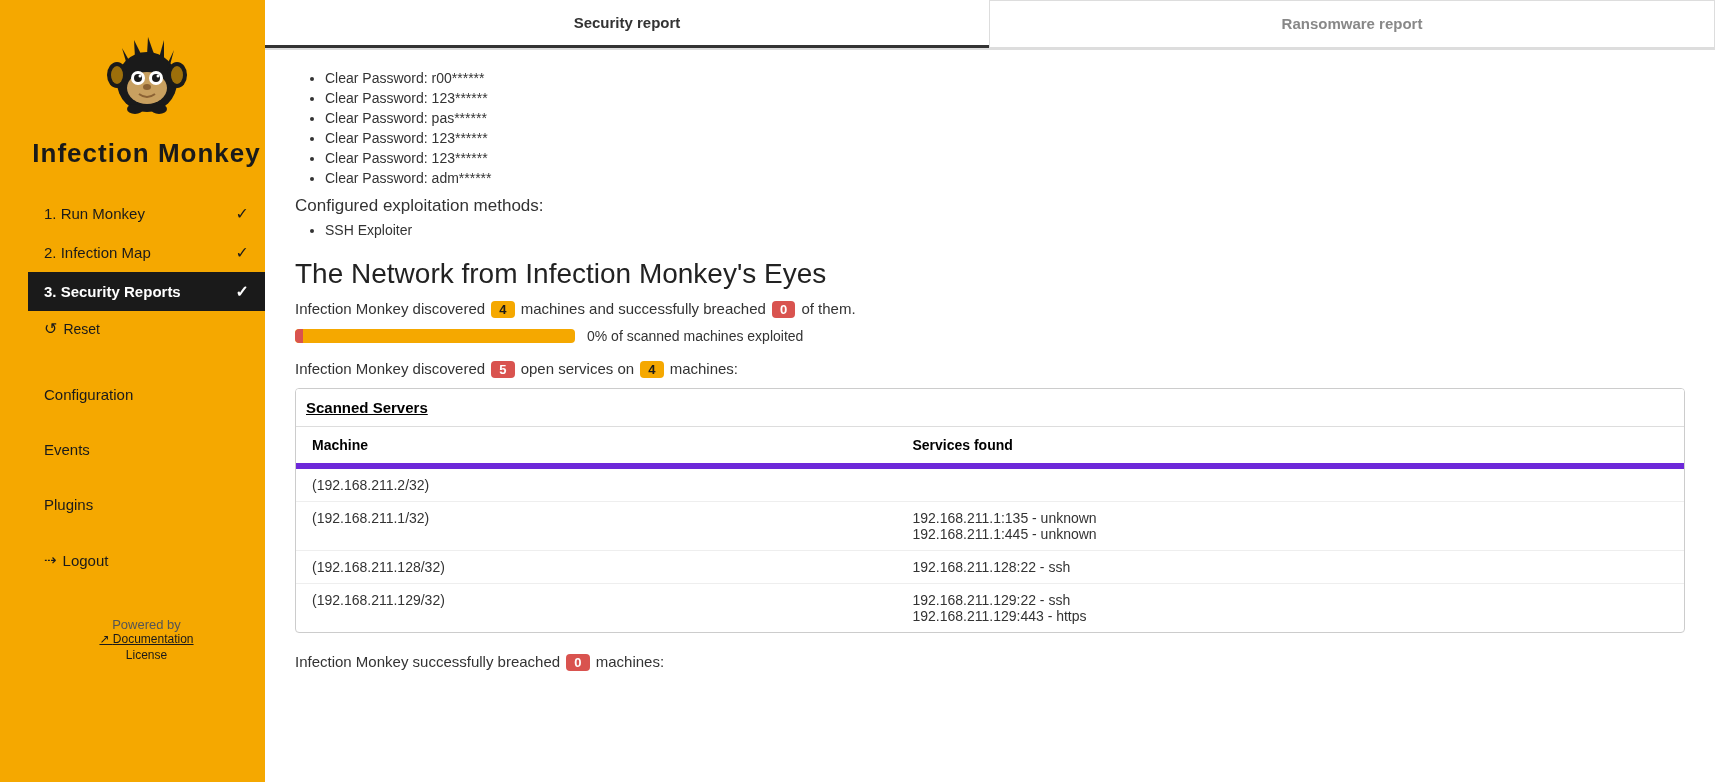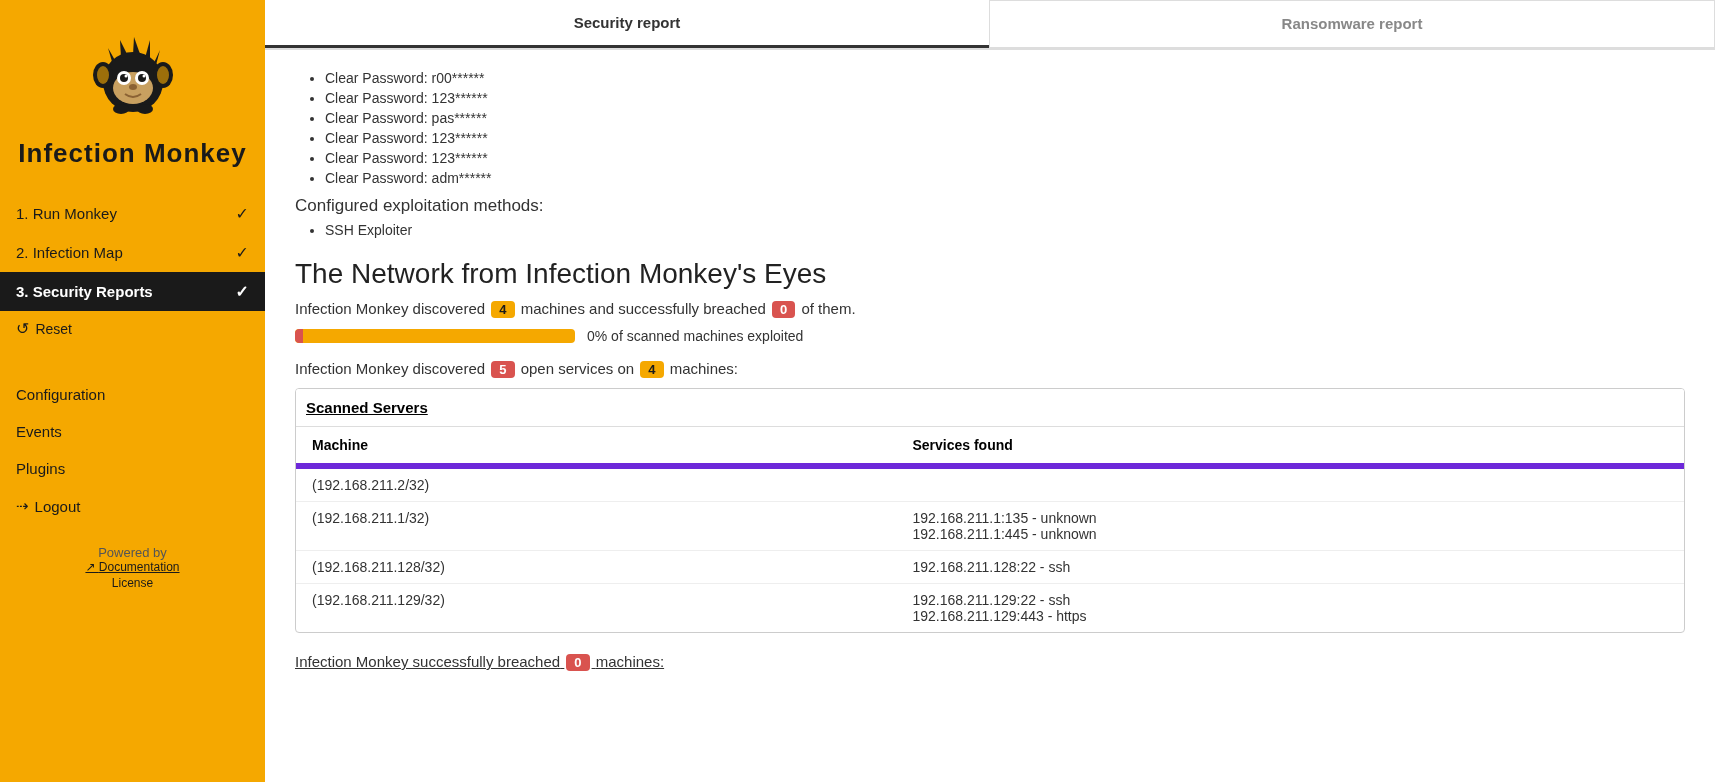--- a/index.html
+++ b/index.html
@@ -8,20 +8,21 @@
     
     #sidebar {
       width: 265px;
       min-width: 265px;
       background: #f5a800;
       display: flex;
       flex-direction: column;
       align-items: center;
       padding-bottom: 20px;
       overflow-y: auto;
+      padding-left: 28px;
     }
     #logo-area {
       width: 100%;
       display: flex;
       flex-direction: column;
       align-items: center;
       padding: 20px 0 15px;
     }
     #logo-svg { width: 110px; height: 110px; }
     #app-title {
@@ -262,21 +263,20 @@
       color: #333;
       vertical-align: top;
     }
     tbody td:last-child {
       color: #333;
     }
 
     .breached-text {
       font-size: 15px;
       color: #333;
-      text-decoration: underline;
     }
 
     
     .sub-text {
       font-size: 17px;
       color: #333;
       margin-bottom: 6px;
     }
   </style>
 </head>
@@ -334,21 +334,21 @@
     <div class="nav-item active">
       <span>3. Security Reports</span>
       <span class="check">✓</span>
     </div>
     <div id="reset-btn">
       <span style="font-size:16px;">↺</span>
       <span>Reset</span>
     </div>
   </div>
 
-  <div id="sidebar-bottom" style="width:100%; margin-top:30px;">
+  <div id="sidebar-bottom" style="width:100%; margin-top:30px;gap:18px;">
     <div class="sidebar-link">Configuration</div>
     <div class="sidebar-link">Events</div>
     <div class="sidebar-link">Plugins</div>
     <div class="sidebar-link" style="display:flex;align-items:center;gap:6px;">
       <span>⇢</span>
       <span>Logout</span>
     </div>
 
     <div id="powered-by">
       <span>Powered by</span>

